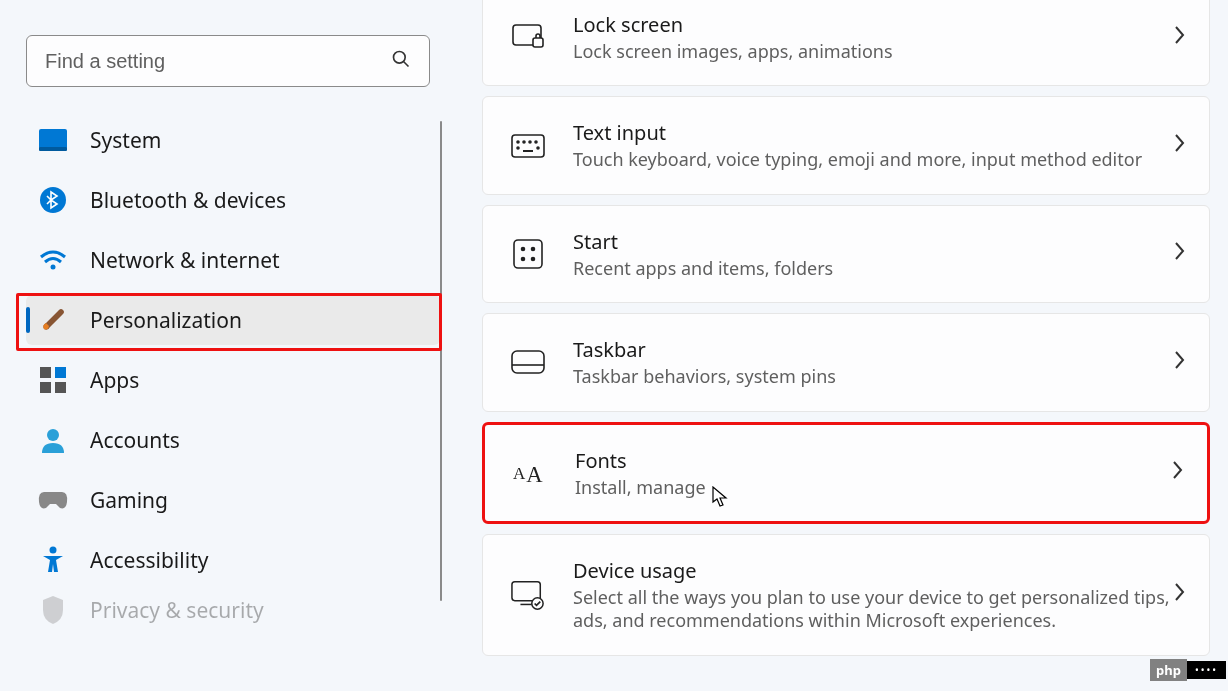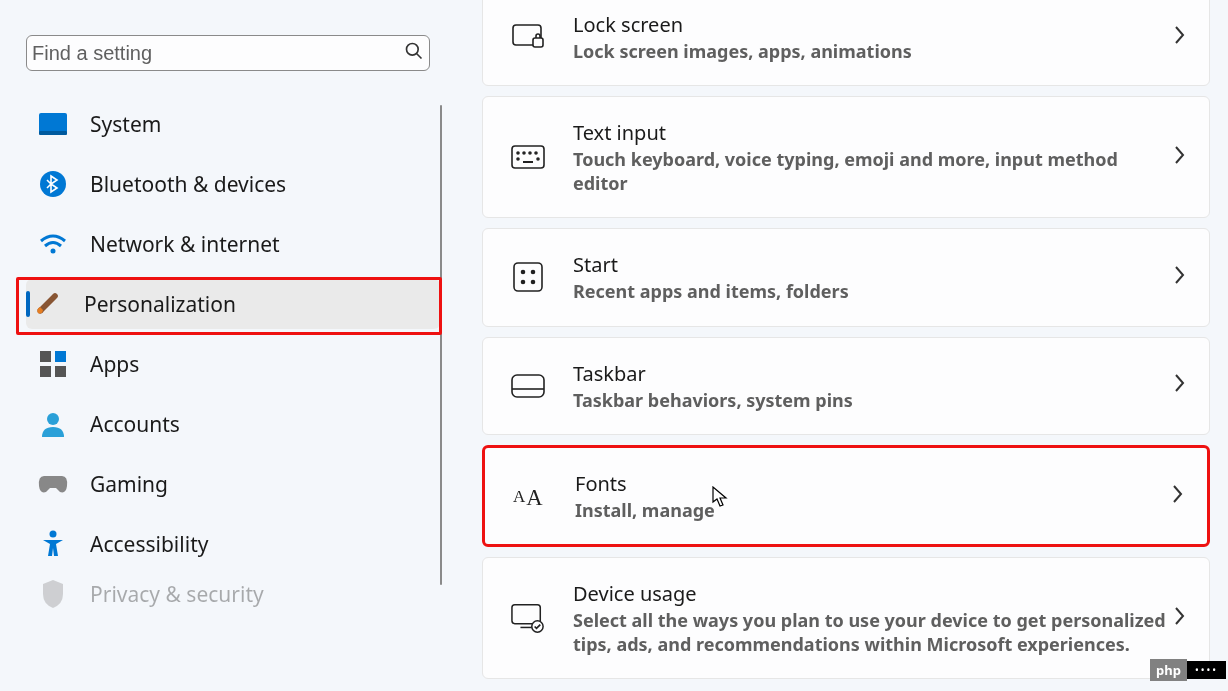--- a/index.html
+++ b/index.html
@@ -24,22 +24,22 @@
     display: flex;
     flex-direction: column;
     position: relative;
   }
   .search-box {
     display: flex;
     align-items: center;
     border: 1px solid #8a8a8a;
     border-radius: 6px;
     background: #fdfdfe;
-    height: 36px;
-    padding: 0 5px;
+    height: 52px;
+    padding: 0 18px;
     margin-bottom: 28px;
     margin-right: 10px;
     margin-top: 25px;
   }
   .search-box input {
     flex: 1;
     border: none;
     outline: none;
     background: transparent;
     font-size: 20px;
@@ -134,21 +134,20 @@
   .card .ctxt { flex: 1; }
   .card .ctitle {
     font-size: 20px;
     color: #1a1a1a;
     margin-bottom: 2px;
   }
   .card .cdesc {
     font-size: 18px;
     color: #5f5f5f;
     line-height: 1.3;
-    font-weight: bold;
   }
   .card .chev { color: #333; flex-shrink: 0; }
   .highlight-main {
     border: 3px solid #e11;
   }
   .watermark {
     position: absolute;
     right: 2px;
     bottom: 10px;
     display: flex;
@@ -216,21 +215,21 @@
         <span class="ico">
           <svg width="28" height="22" viewBox="0 0 28 22">
               <path d="M2 8 Q14 -2 26 8" stroke="#0078d4" stroke-width="3" fill="none"></path>
               <path d="M6 13 Q14 6 22 13" stroke="#0078d4" stroke-width="3" fill="none"></path>
               <circle cx="14" cy="18" r="2.5" fill="#0078d4"></circle>
             </svg>
         </span>
         <span class="lbl">Network &amp; internet</span>
       </div>
 
-      <div class="nav-item selected" style="position:relative;padding-left:6px;">
+      <div class="nav-item selected" style="position:relative;">
         <span class="ico">
           <svg width="28" height="28" viewBox="0 0 28 28">
               <path d="M5 23 Q3 19 7 17 L20 4 Q22 2 24 4 Q26 6 24 8 L11 21 Q9 25 5 23 Z" fill="#885533"></path>
               <path d="M5 23 Q3 19 7 17 L10 20 Q9 25 5 23 Z" fill="#e67e22"></path>
             </svg>
         </span>
         <span class="lbl">Personalization</span>
       </div>
 
       <div class="nav-item">

